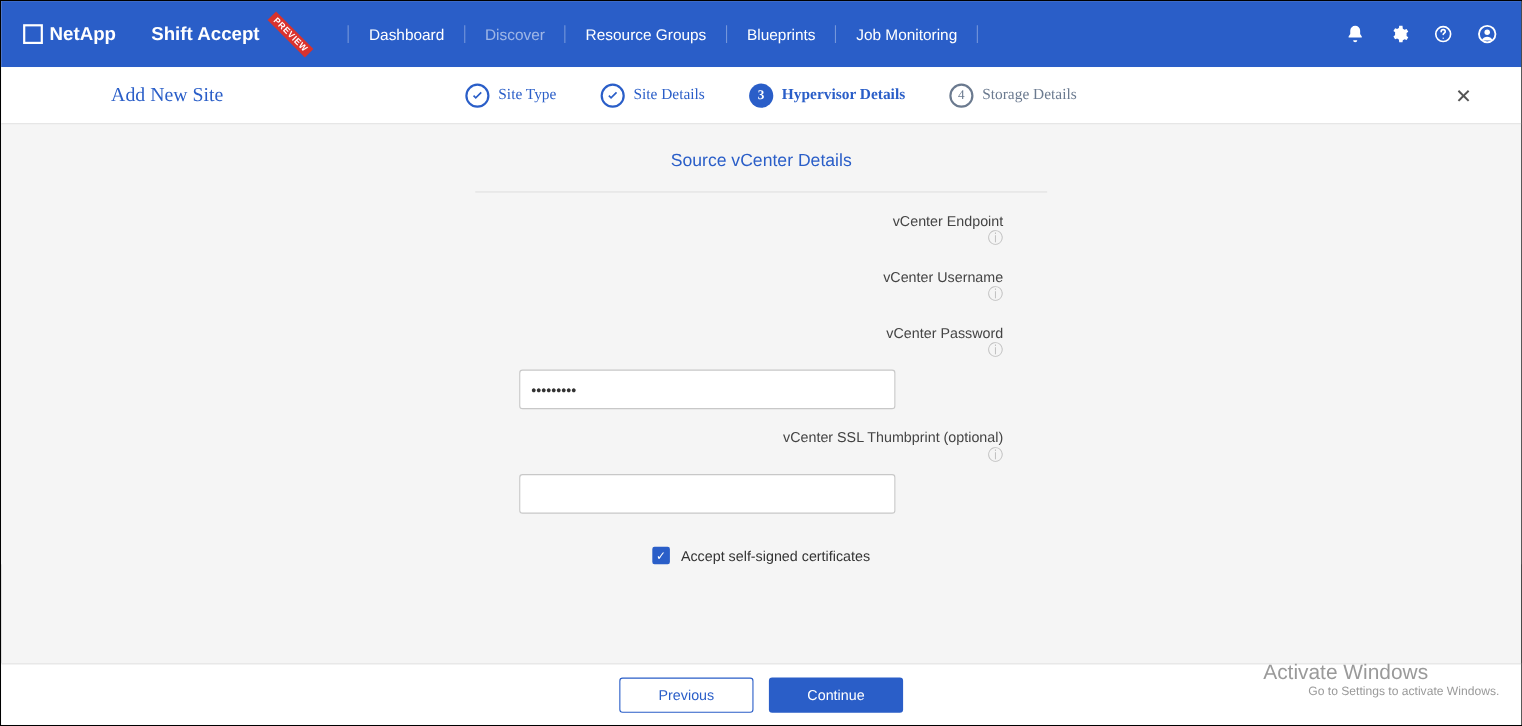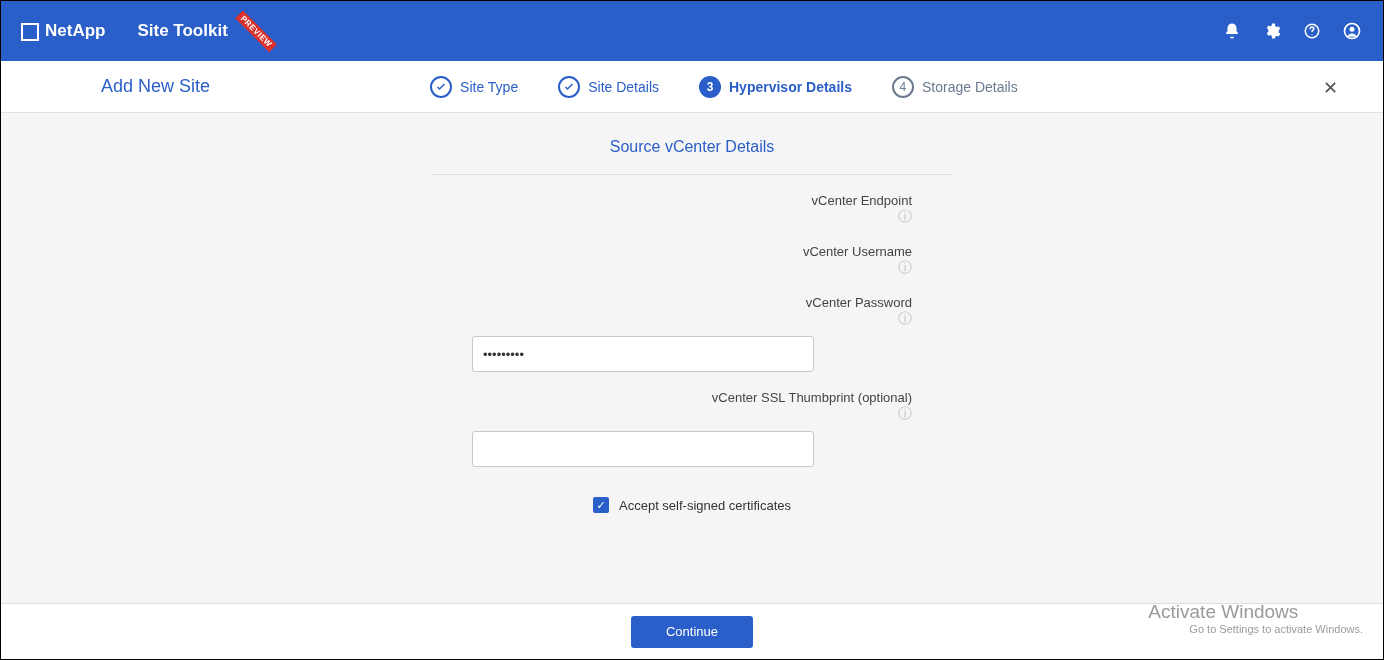--- a/index.html
+++ b/index.html
@@ -9,21 +9,21 @@
   
   .topbar {
     height: 60px;
     background: #2a5ec8;
     display: flex;
     align-items: center;
     color: #fff;
     padding-left: 20px;
     padding-right: 20px;
   }
-  .brand { display: flex; align-items: flex-end; font-weight: 700; font-size: 17px; }
+  .brand { display: flex; align-items: center; font-weight: 700; font-size: 17px; }
   .brand .logo-box { width: 18px; height: 18px; border: 2.5px solid #fff; margin-right: 6px; }
   .product { margin-left: 32px; font-weight: 600; font-size: 17px; display:flex; align-items:center; }
   .badge {
     display:inline-block;
     background: #d9322d; color:#fff; font-size:8px; font-weight:700;
     transform: rotate(45deg);
     padding:1px 4px; margin-left:4px; letter-spacing:0.5px;
   }
   .nav { display:flex; margin-left: 28px; }
   .nav-item {
@@ -38,20 +38,21 @@
   .top-icons .icon { width:22px; height:22px; display:flex; align-items:center; justify-content:center; color:#fff; }
 
   
   .subheader {
     height: 52px;
     background: #fff;
     border-bottom: 1px solid #e0e0e0;
     display:flex;
     align-items:center;
     position: relative;
+    font-family: Liberation Serif, serif;
   }
   .page-title {
     color: #2a5ec8; font-size: 18px; font-weight: 400;
     margin-left: 100px;
   }
   .steps { display:flex; gap: 40px; margin-left: 220px; align-items:flex-end; }
   .step { display:flex; align-items:center; gap:8px; font-size:14px; color:#2a5ec8; }
   .step.inactive { color:#6b7a8f; }
   .step-circle {
     width:22px; height:22px; border-radius:50%;
@@ -103,22 +104,29 @@
 </style>
 </head>
 <body>
 
 <div class="topbar">
   <div class="brand">
     <span class="logo-box"></span>
     <span>NetApp</span>
   </div>
   <div class="product">
-    <span>Site Toolkit</span>
+    <span>Shift Accept</span>
     <span class="badge">PREVIEW</span>
+  </div>
+  <div class="nav">
+    <div class="nav-item">Dashboard</div>
+    <div class="nav-item dim">Discover</div>
+    <div class="nav-item">Resource Groups</div>
+    <div class="nav-item">Blueprints</div>
+    <div class="nav-item">Job Monitoring</div>
   </div>
   <div class="top-icons">
     <span class="icon">
       <svg viewBox="0 0 24 24" width="18" height="18" fill="#fff">
           <path d="M12 2a6 6 0 0 0-6 6v4l-2 3v1h16v-1l-2-3V8a6 6 0 0 0-6-6zm0 20a2.5 2.5 0 0 0 2.5-2.5h-5A2.5 2.5 0 0 0 12 22z"></path>
         </svg>
     </span>
     <span class="icon">
       <svg viewBox="0 0 24 24" width="18" height="18" fill="#fff">
           <path d="M12 8a4 4 0 1 0 0 8 4 4 0 0 0 0-8zm9 4a8.9 8.9 0 0 0-.1-1.2l2.1-1.6-2-3.4-2.5 1a8.6 8.6 0 0 0-2.1-1.2L16 2h-4l-.4 2.6a8.6 8.6 0 0 0-2.1 1.2l-2.5-1-2 3.4 2.1 1.6A8.9 8.9 0 0 0 7 12c0 .4 0 .8.1 1.2L5 14.8l2 3.4 2.5-1c.6.5 1.3.9 2.1 1.2L12 22h4l.4-2.6c.8-.3 1.5-.7 2.1-1.2l2.5 1 2-3.4-2.1-1.6c.1-.4.1-.8.1-1.2z"></path>
@@ -213,19 +221,20 @@
 
     <div class="checkbox-row">
       <span class="checkbox">✓</span>
       <span class="lbl">Accept self-signed certificates</span>
     </div>
 
   </div>
 </div>
 
 <div class="footer">
+  <div class="btn btn-prev">Previous</div>
   <div class="btn btn-cont">Continue</div>
 </div>
 
 <div class="watermark">
   <div class="t1">Activate Windows</div>
   <div class="t2">Go to Settings to activate Windows.</div>
 </div>
 
 </body></html>

